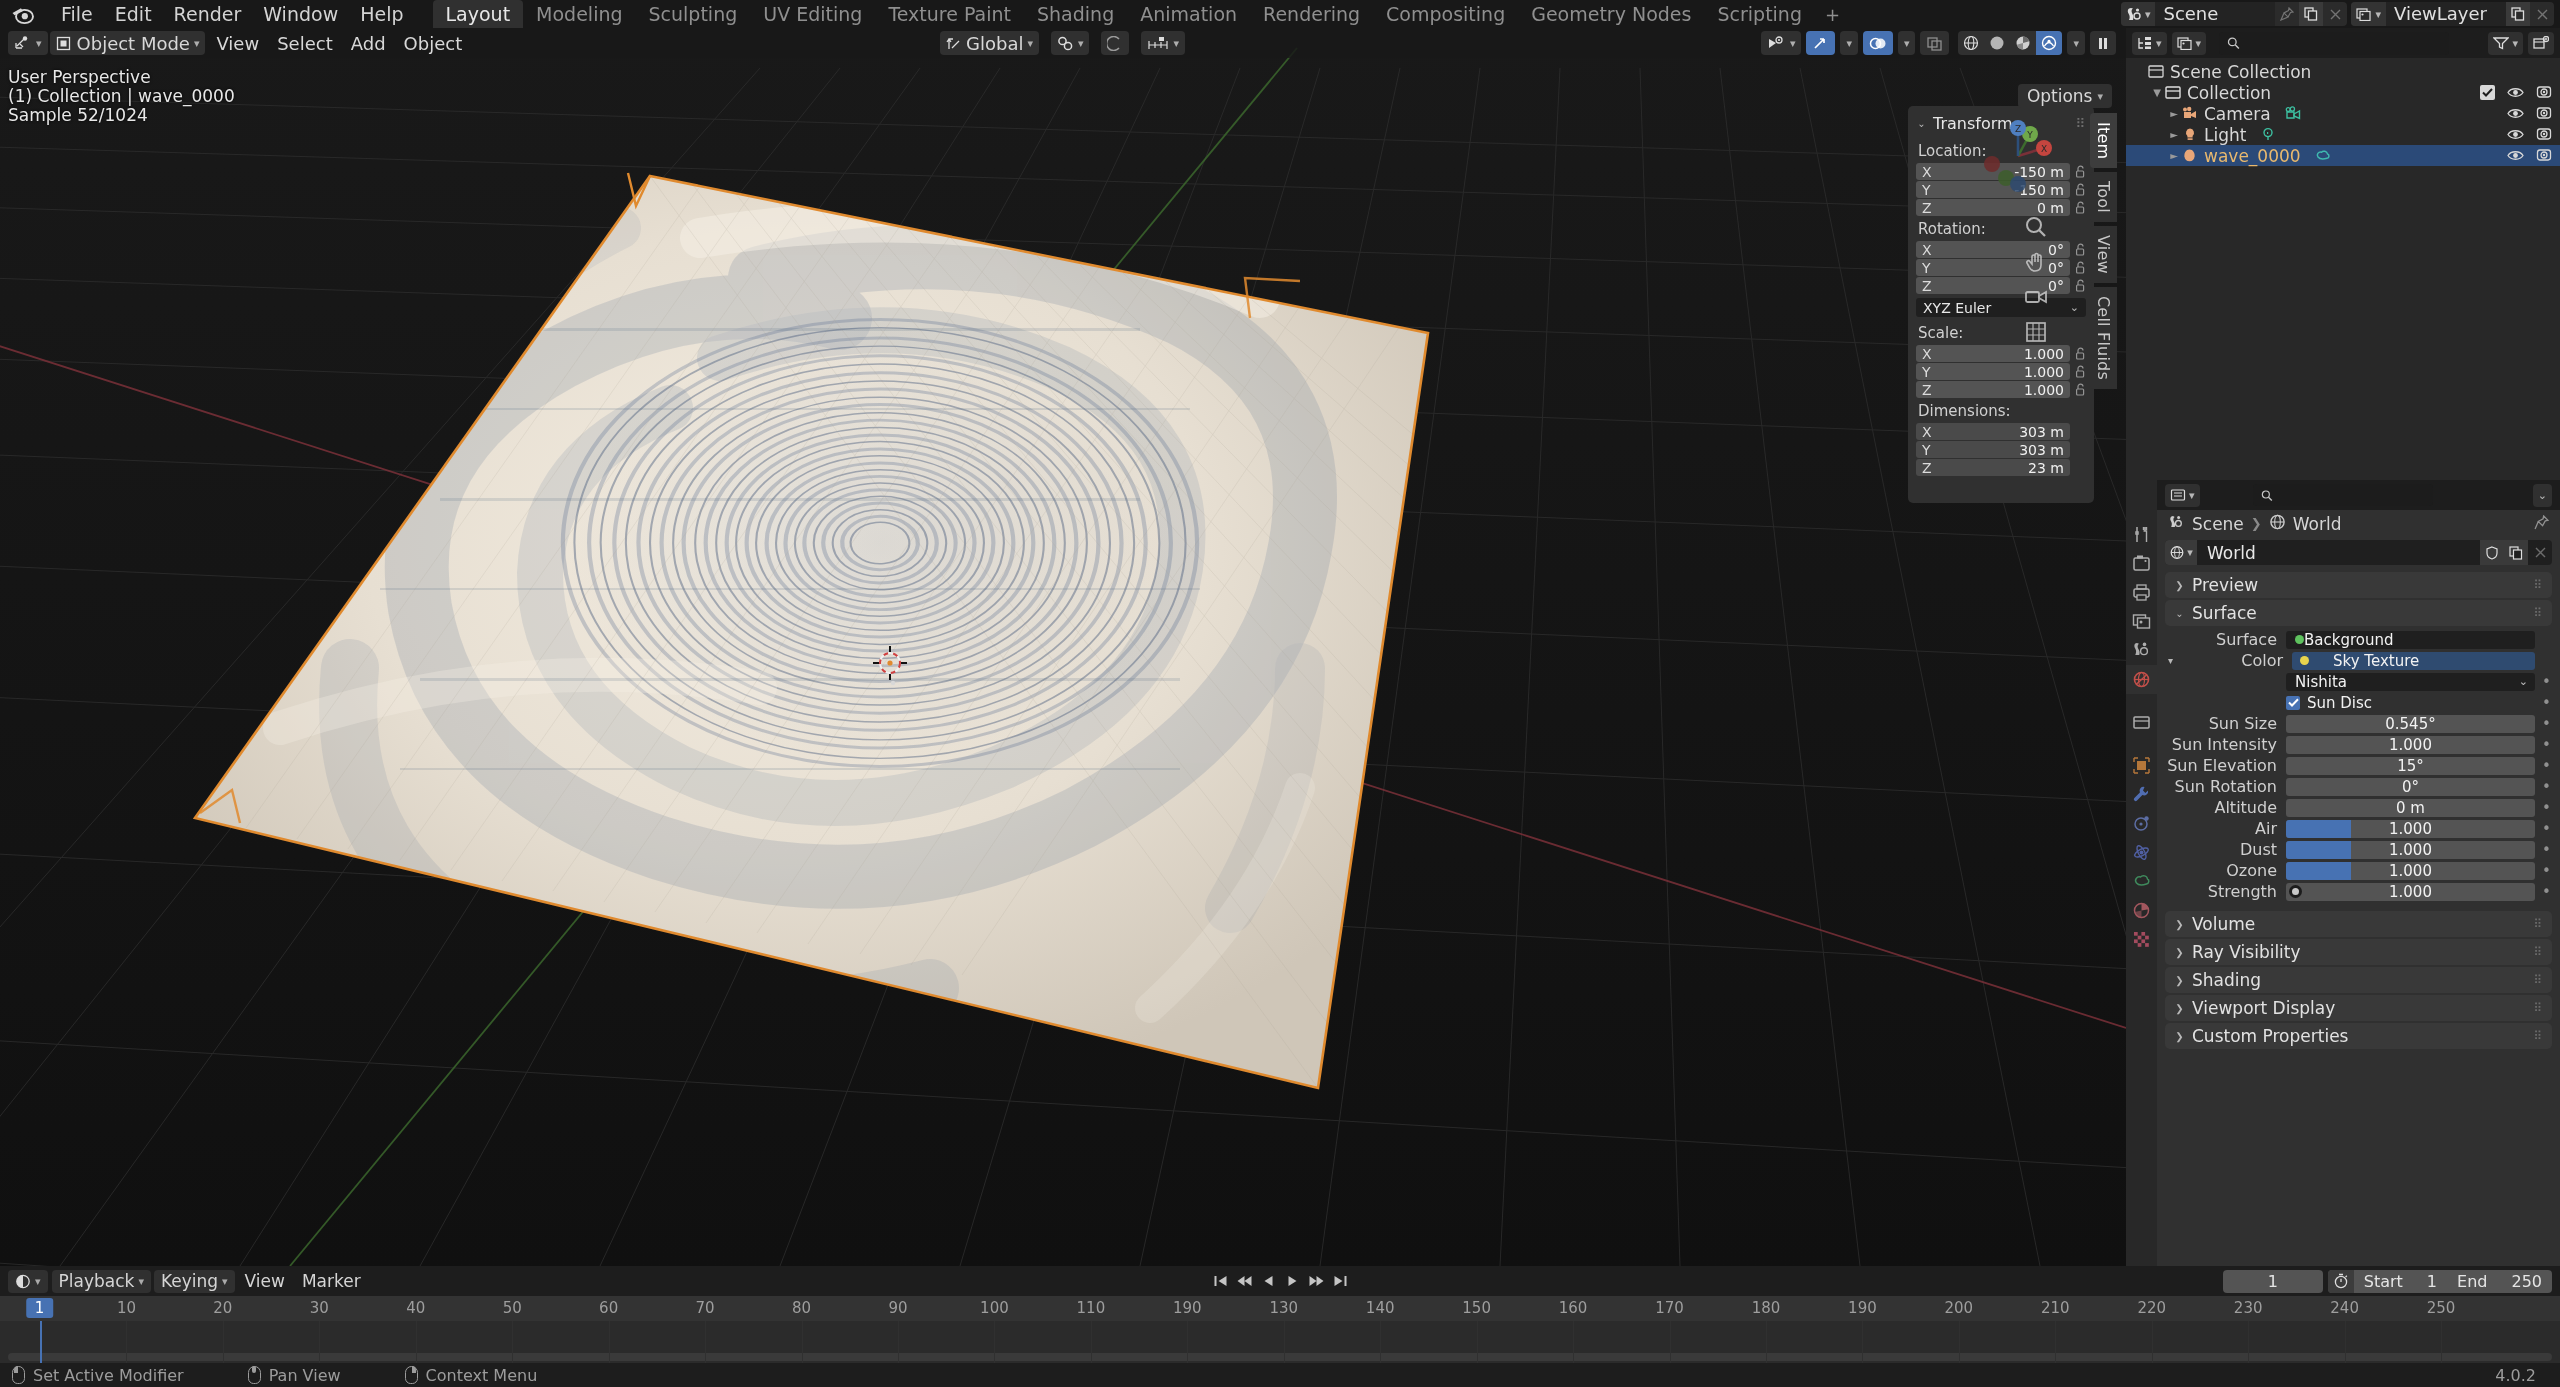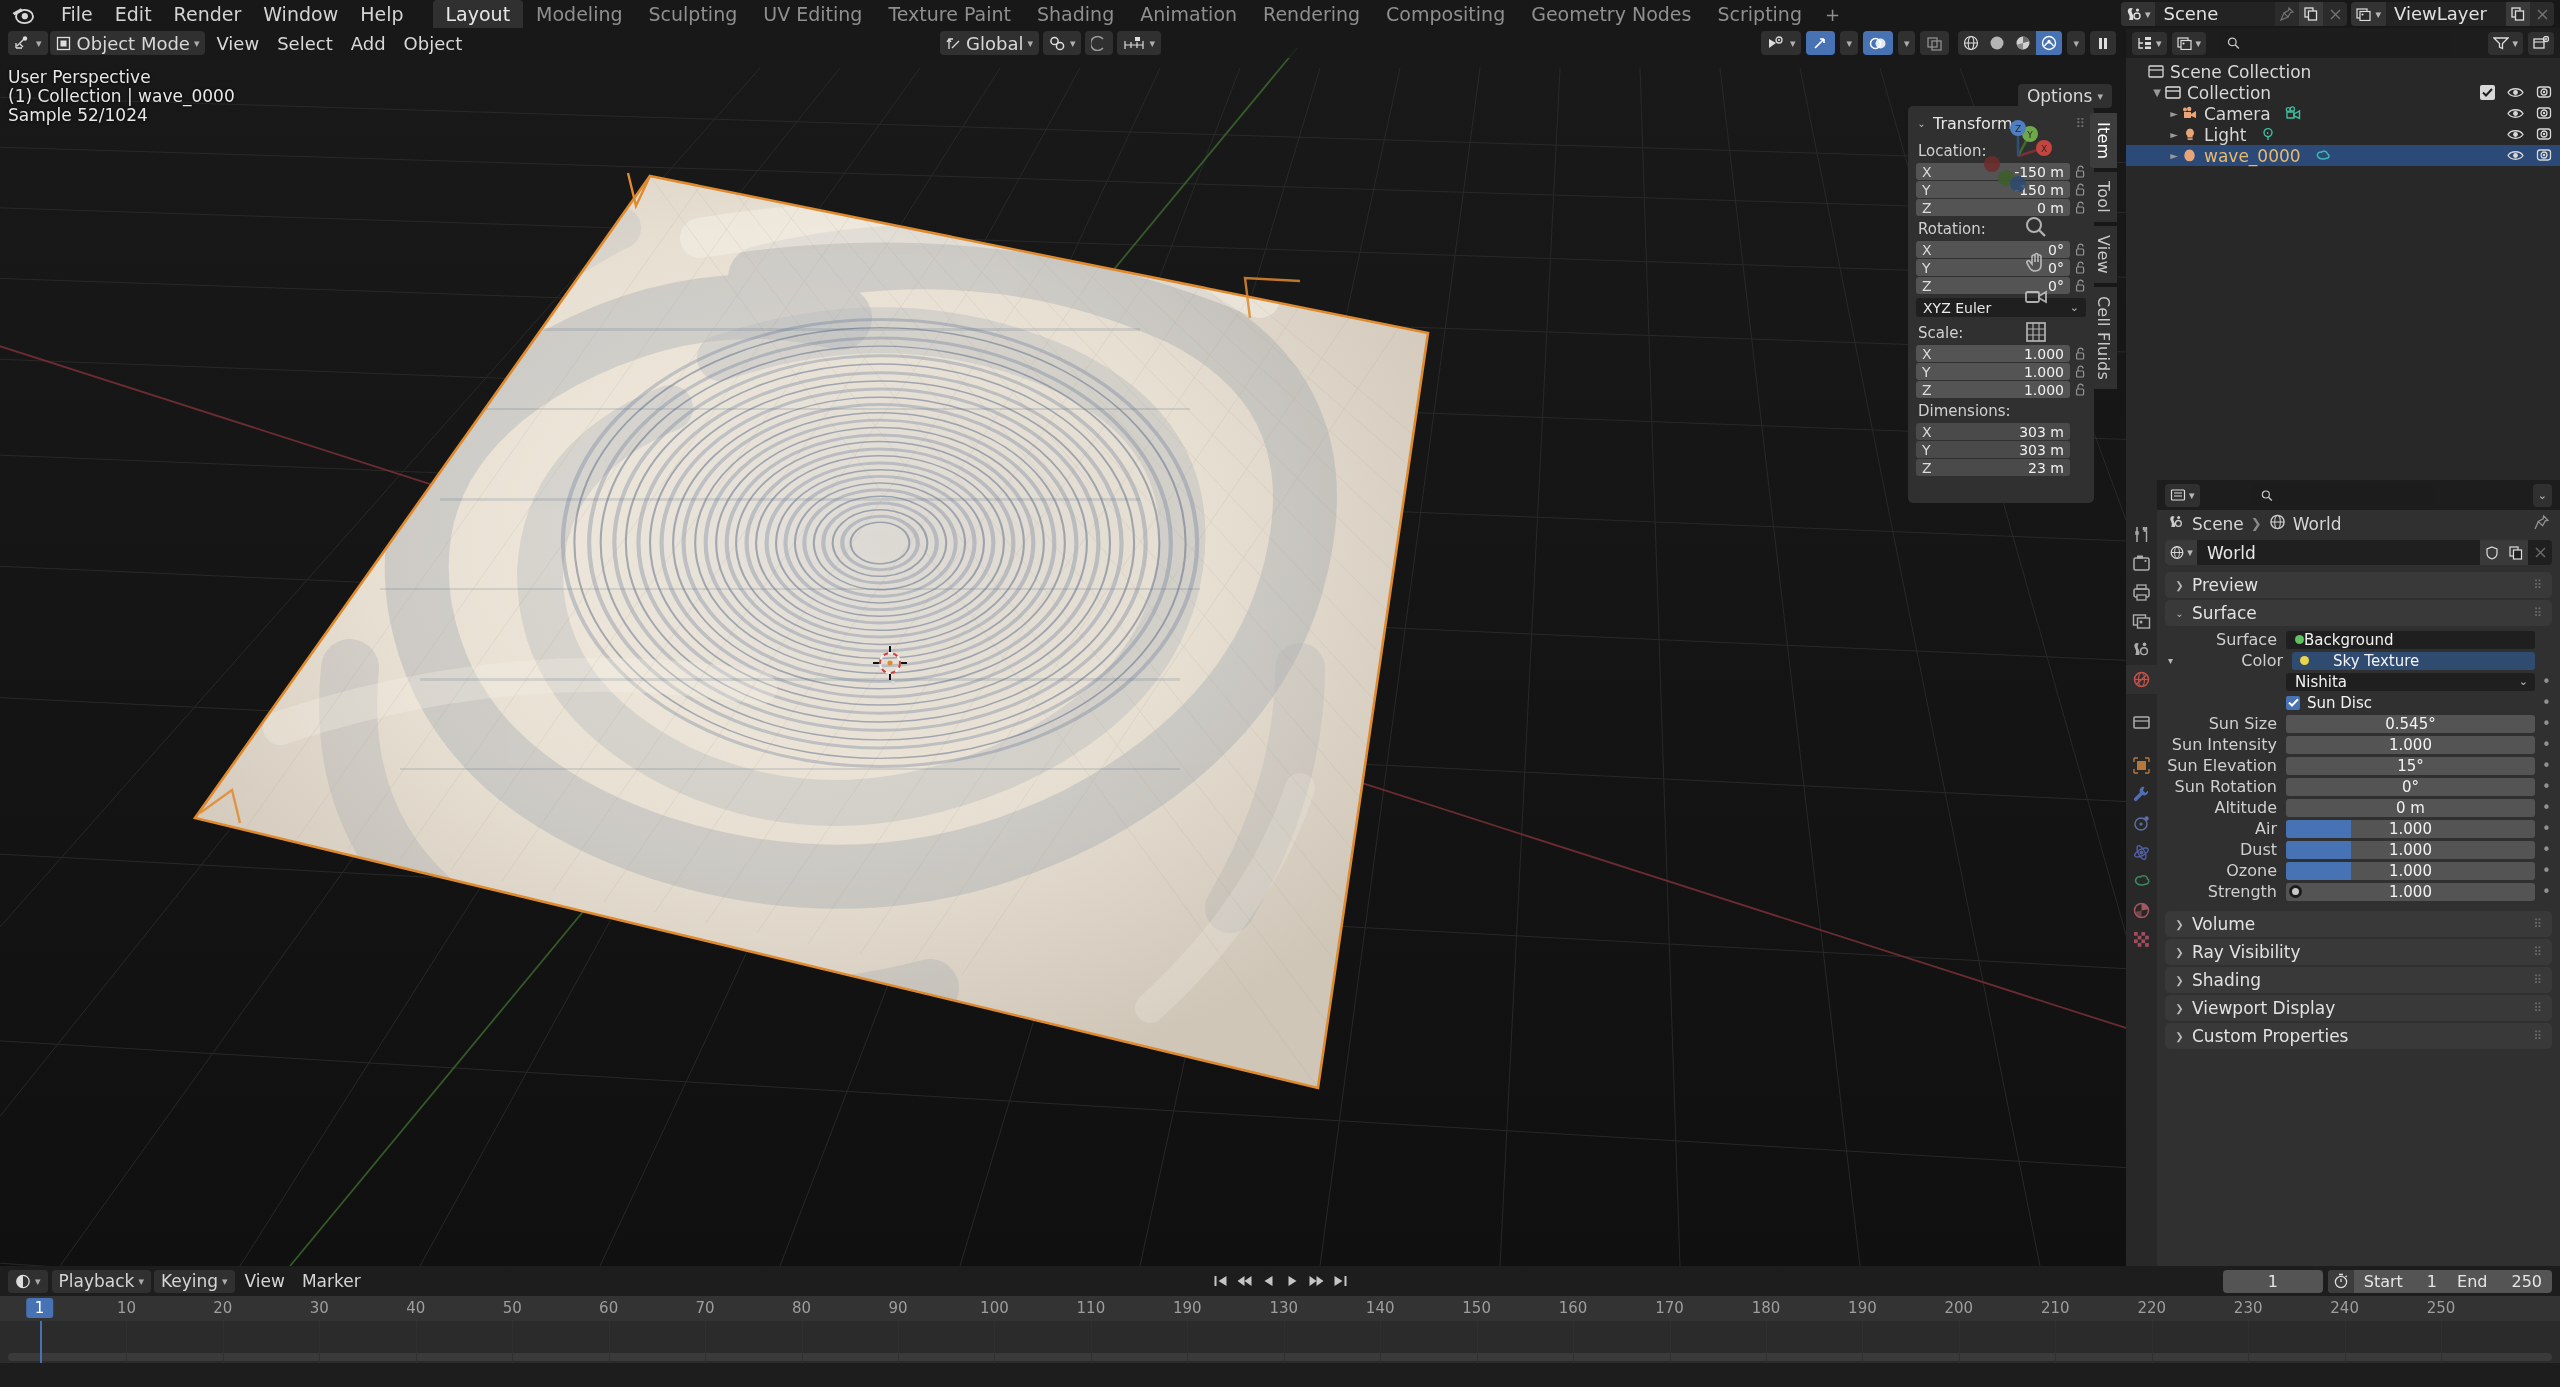--- a/index.html
+++ b/index.html
@@ -525,21 +525,21 @@
         <span>Object Mode</span>
         <span class="chev">▾</span>
       </div>
       <div id="vp-menus" style="display:flex;align-items:center;">
           <div class="vph-btn flat">View</div>
           <div class="vph-btn flat">Select</div>
           <div class="vph-btn flat">Add</div>
           <div class="vph-btn flat">Object</div>
         </div>
 
-      <div style="position:absolute; left:940px; display:flex; align-items:center; gap:4px;">
+      <div style="position:absolute; left:940px; display:flex; align-items:center; gap:12px;">
         <div class="vph-btn">
           <svg width="16" height="15" viewBox="0 0 16 15">
               <path d="M3 13 L3 3 L7 3 M3 3 L1 6 M3 3 L5 6" stroke="#ddd" stroke-width="1.3" fill="none"></path>
               <path d="M6 12 L13 5" stroke="#ddd" stroke-width="1.2"></path>
             </svg>
           <span>Global</span>
           <span class="chev">▾</span>
         </div>
         <div class="vph-btn">
           <svg width="17" height="15" viewBox="0 0 17 15">
@@ -1480,14 +1480,31 @@
         <div class="tl-gridline" style="left: 1958.85px;"></div>
         <div class="tl-gridline" style="left: 2055.3px;"></div>
         <div class="tl-gridline" style="left: 2151.74px;"></div>
         <div class="tl-gridline" style="left: 2248.18px;"></div>
         <div class="tl-gridline" style="left: 2344.62px;"></div>
         <div class="tl-gridline" style="left: 2441.07px;"></div>
         <div class="playhead" style="left: 39.6443px;"></div>
       </div>
   </div>
 
+  <div class="statusbar">
+    <div id="sb-items" style="display:flex;align-items:center;">
+        <div class="sb-item">
+          <span class="mouse-ic left"></span>
+          <span>Set Active Modifier</span>
+        </div>
+        <div class="sb-item">
+          <span class="mouse-ic mid"></span>
+          <span>Pan View</span>
+        </div>
+        <div class="sb-item">
+          <span class="mouse-ic right"></span>
+          <span>Context Menu</span>
+        </div>
+      </div>
+    <div class="sb-ver">4.0.2</div>
+  </div>
 
 </div>
 
 </body></html>

